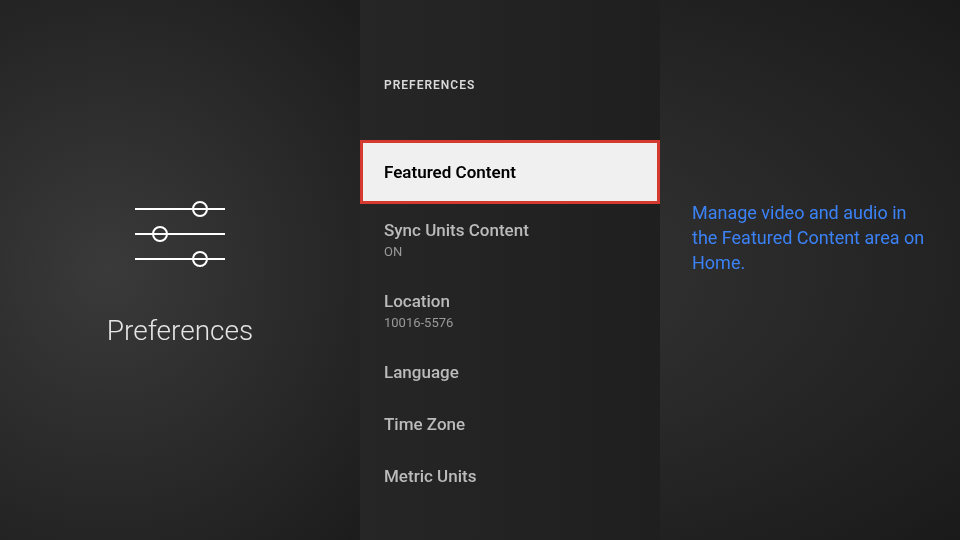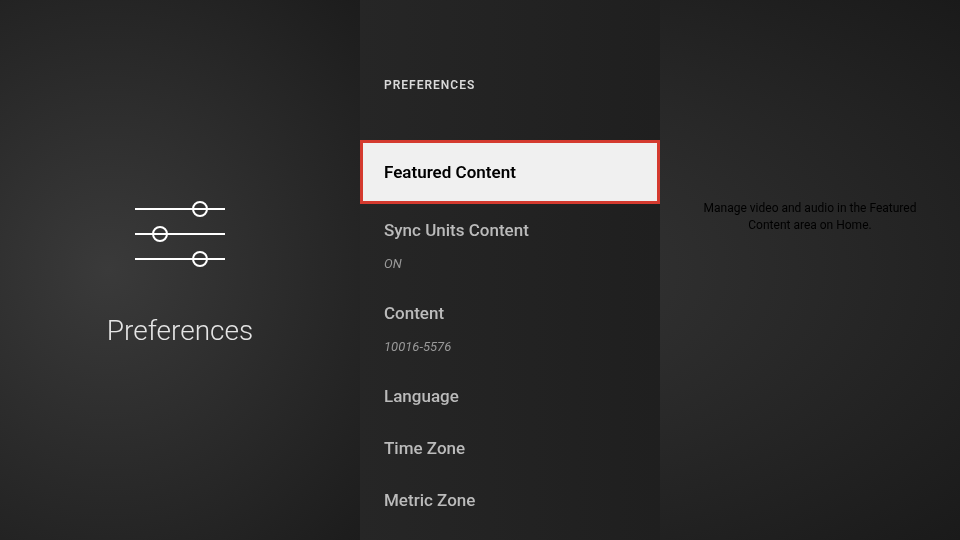--- a/index.html
+++ b/index.html
@@ -54,45 +54,43 @@
       cursor: pointer;
     }
     .menu-item-label {
       font-size: 17px;
       font-weight: 500;
       color: #bbb;
     }
     .menu-item-sub {
       font-size: 13px;
       color: #999;
-      margin-top: 16px;
-      font-style: italic;
+      margin-top: 4px;
     }
     .menu-item.selected {
       background: #f0f0f0;
       border: 3px solid #d43a2f;
       padding: 19px 21px;
     }
     .menu-item.selected .menu-item-label {
       color: #000000;
       font-weight: 600;
     }
     .right-panel {
       flex: 1;
       height: 100%;
       padding-top: 200px;
       padding-left: 32px;
       padding-right: 32px;
     }
     .description {
-      font-size: 12px;
+      font-size: 18px;
       line-height: 1.4;
-      color: #000000;
+      color: #3b82f6;
       max-width: 240px;
-      text-align: center;
     }
     .slider-line {
       stroke: #fff;
       stroke-width: 2;
     }
     .slider-circle {
       fill: none;
       stroke: #fff;
       stroke-width: 2;
     }
@@ -121,32 +119,32 @@
   <div class="menu-item selected">
     <div class="menu-item-label">Featured Content</div>
   </div>
 
   <div class="menu-item">
     <div class="menu-item-label">Sync Units Content</div>
     <div class="menu-item-sub">ON</div>
   </div>
 
   <div class="menu-item">
-    <div class="menu-item-label">Content</div>
+    <div class="menu-item-label">Location</div>
     <div class="menu-item-sub">10016-5576</div>
   </div>
 
   <div class="menu-item">
     <div class="menu-item-label">Language</div>
   </div>
 
   <div class="menu-item">
     <div class="menu-item-label">Time Zone</div>
   </div>
 
   <div class="menu-item">
-    <div class="menu-item-label">Metric Zone</div>
+    <div class="menu-item-label">Metric Units</div>
   </div>
 </div>
 
 <div class="right-panel">
   <div class="description">Manage video and audio in the Featured Content area on Home.</div>
 </div>
 
 </body></html>

